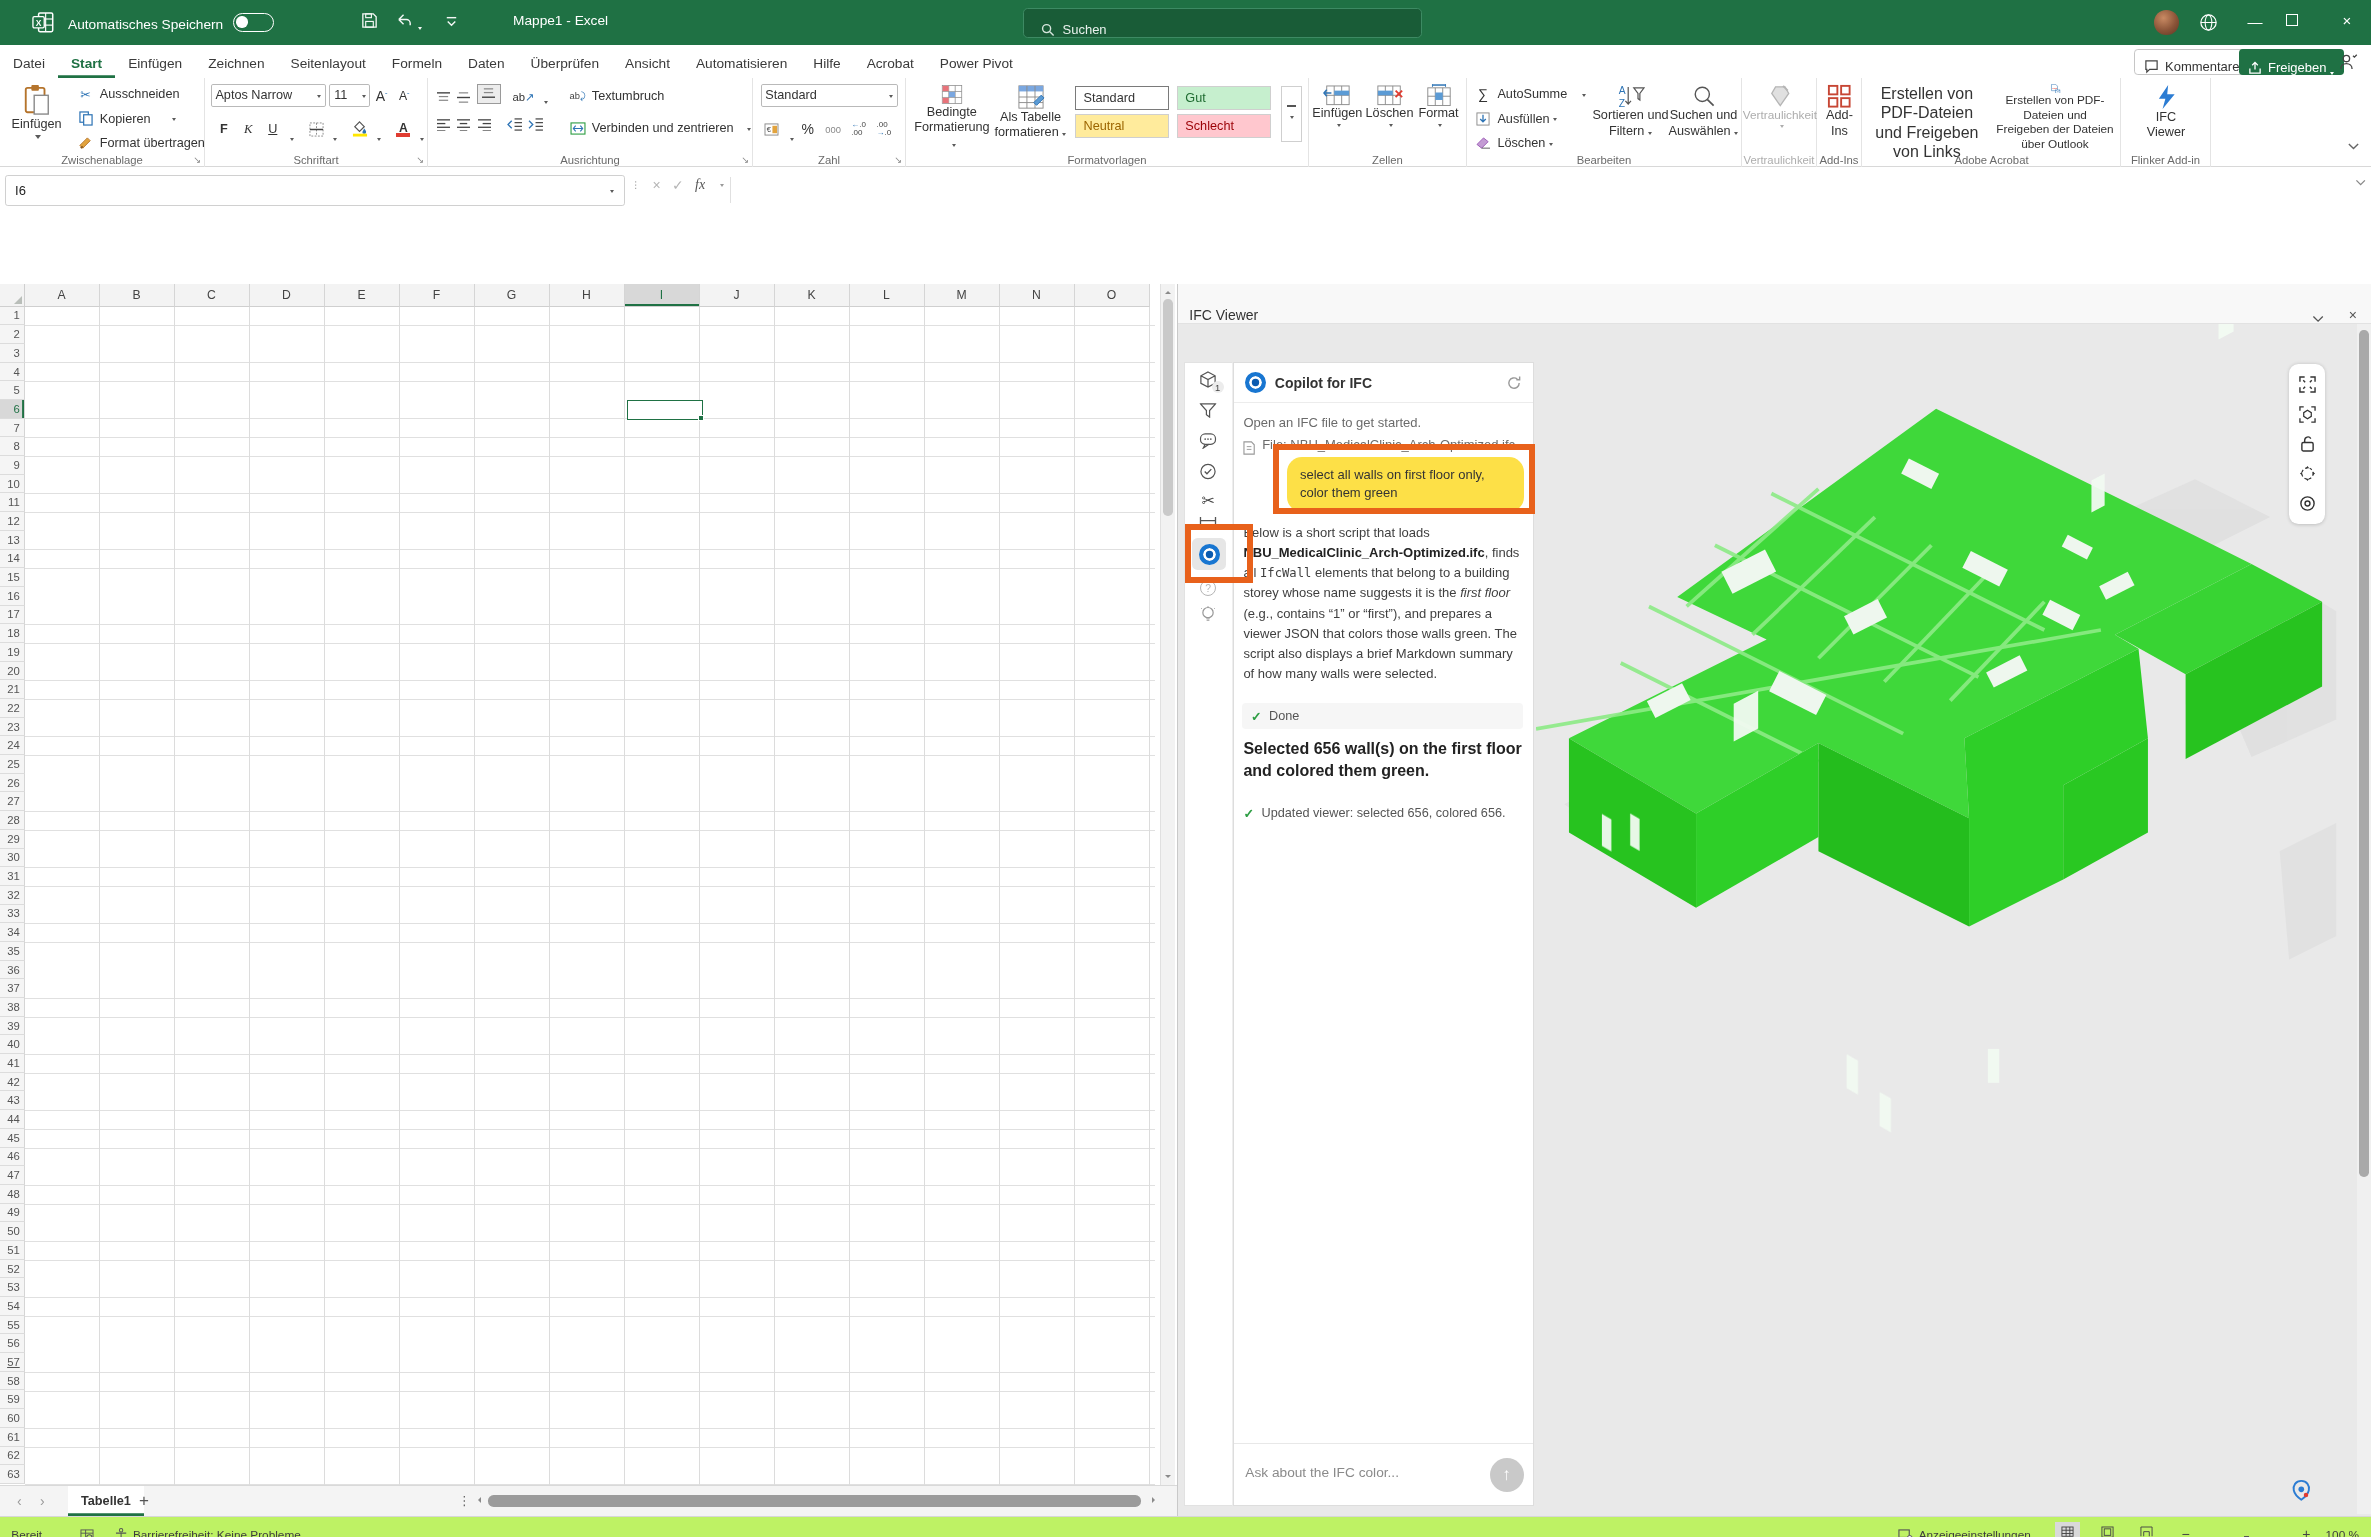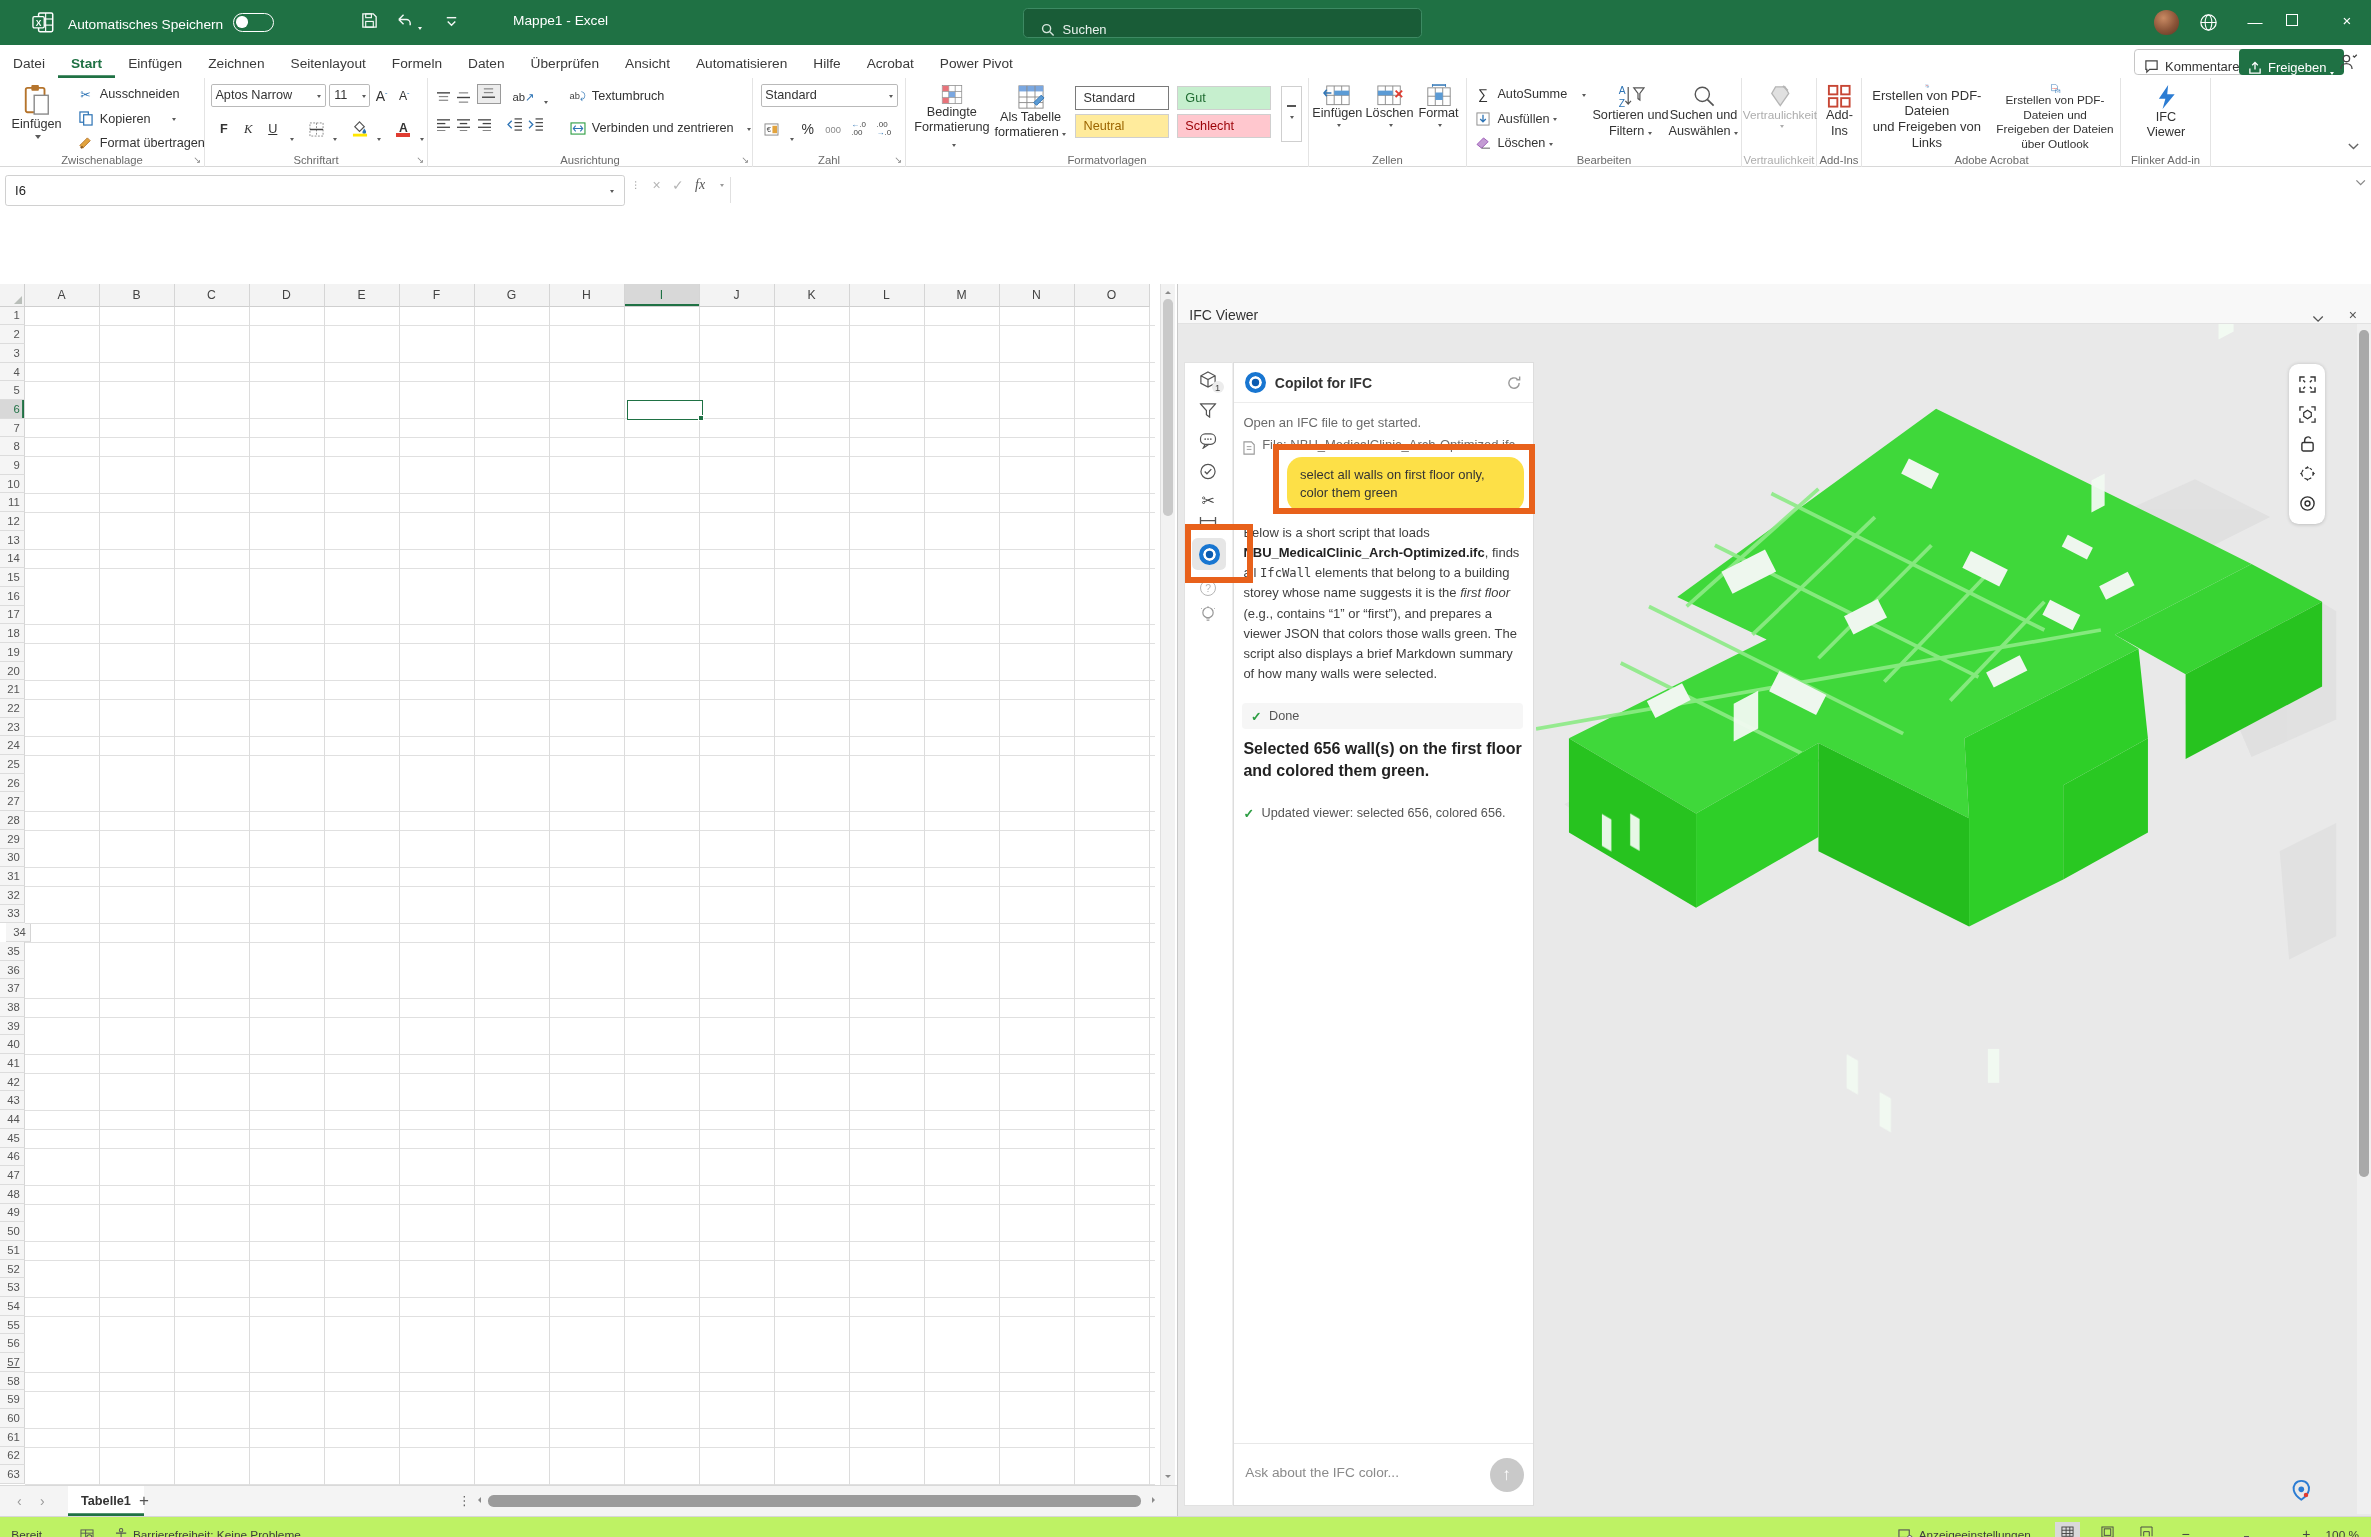--- a/index.html
+++ b/index.html
@@ -552,21 +552,21 @@
   </div>
 
   <div class="rgroup" style="left:1863px;width:258px">
     <div class="ab bigbtn" style="left:1.9px;width:124px">
       <svg width="28" height="26" viewBox="0 0 30 28" style="font-size:13.5px">
           <path d="M6 1 h12 l5 5 v14 H6z" fill="none" stroke="#2e74b5" stroke-width="1.5"></path>
           <text x="9" y="13" font-size="7" fill="#e03c31" font-weight="bold">PDF</text>
           <ellipse cx="20" cy="22" rx="4" ry="3" fill="none" stroke="#2e74b5" stroke-width="1.5" transform="rotate(-30 20 22)"></ellipse>
           <ellipse cx="25" cy="19" rx="4" ry="3" fill="none" stroke="#2e74b5" stroke-width="1.5" transform="rotate(-30 25 19)"></ellipse>
         </svg>
-      <span class="two-line" style="font-size:13px"><span>Erstellen von PDF-Dateien</span><br><span>und Freigeben von Links</span></span>
+      <span class="two-line" style="font-size:16px"><span>Erstellen von PDF-Dateien</span><br><span>und Freigeben von Links</span></span>
     </div>
     <div class="ab bigbtn" style="left:128px;width:128px">
       <svg width="28" height="26" viewBox="0 0 30 28" style="font-size:13.5px">
           <path d="M5 1 h12 l5 5 v13 H5z" fill="none" stroke="#2e74b5" stroke-width="1.5"></path>
           <text x="8" y="13" font-size="7" fill="#e03c31" font-weight="bold">PDF</text>
           <rect x="17" y="17" width="12" height="9" fill="#fff" stroke="#2e74b5" stroke-width="1.4"></rect>
           <path d="M17 17 l6 5 6-5" fill="none" stroke="#2e74b5" stroke-width="1.4"></path>
         </svg>
       <span class="two-line" style="font-size:11.8px"><span>Erstellen von PDF-Dateien und</span><br><span>Freigeben der Dateien über Outlook</span></span>
     </div>
@@ -657,21 +657,21 @@
       <div class="row-h" style="height: 18.7px;">24</div>
       <div class="row-h" style="height: 18.7px;">25</div>
       <div class="row-h" style="height: 18.7px;">26</div>
       <div class="row-h" style="height: 18.7px;">27</div>
       <div class="row-h" style="height: 18.7px;">28</div>
       <div class="row-h" style="height: 18.7px;">29</div>
       <div class="row-h" style="height: 18.7px;">30</div>
       <div class="row-h" style="height: 18.7px;">31</div>
       <div class="row-h" style="height: 18.7px;">32</div>
       <div class="row-h" style="height: 18.7px;">33</div>
-      <div class="row-h" style="height: 18.7px; margin-left: 6px;">34</div>
+      <div class="row-h" style="height: 18.7px;">34</div>
       <div class="row-h" style="height: 18.7px;">35</div>
       <div class="row-h" style="height: 18.7px;">36</div>
       <div class="row-h" style="height: 18.7px;">37</div>
       <div class="row-h" style="height: 18.7px;">38</div>
       <div class="row-h" style="height: 18.7px;">39</div>
       <div class="row-h" style="height: 18.7px;">40</div>
       <div class="row-h" style="height: 18.7px;">41</div>
       <div class="row-h" style="height: 18.7px;">42</div>
       <div class="row-h" style="height: 18.7px;">43</div>
       <div class="row-h" style="height: 18.7px;">44</div>

